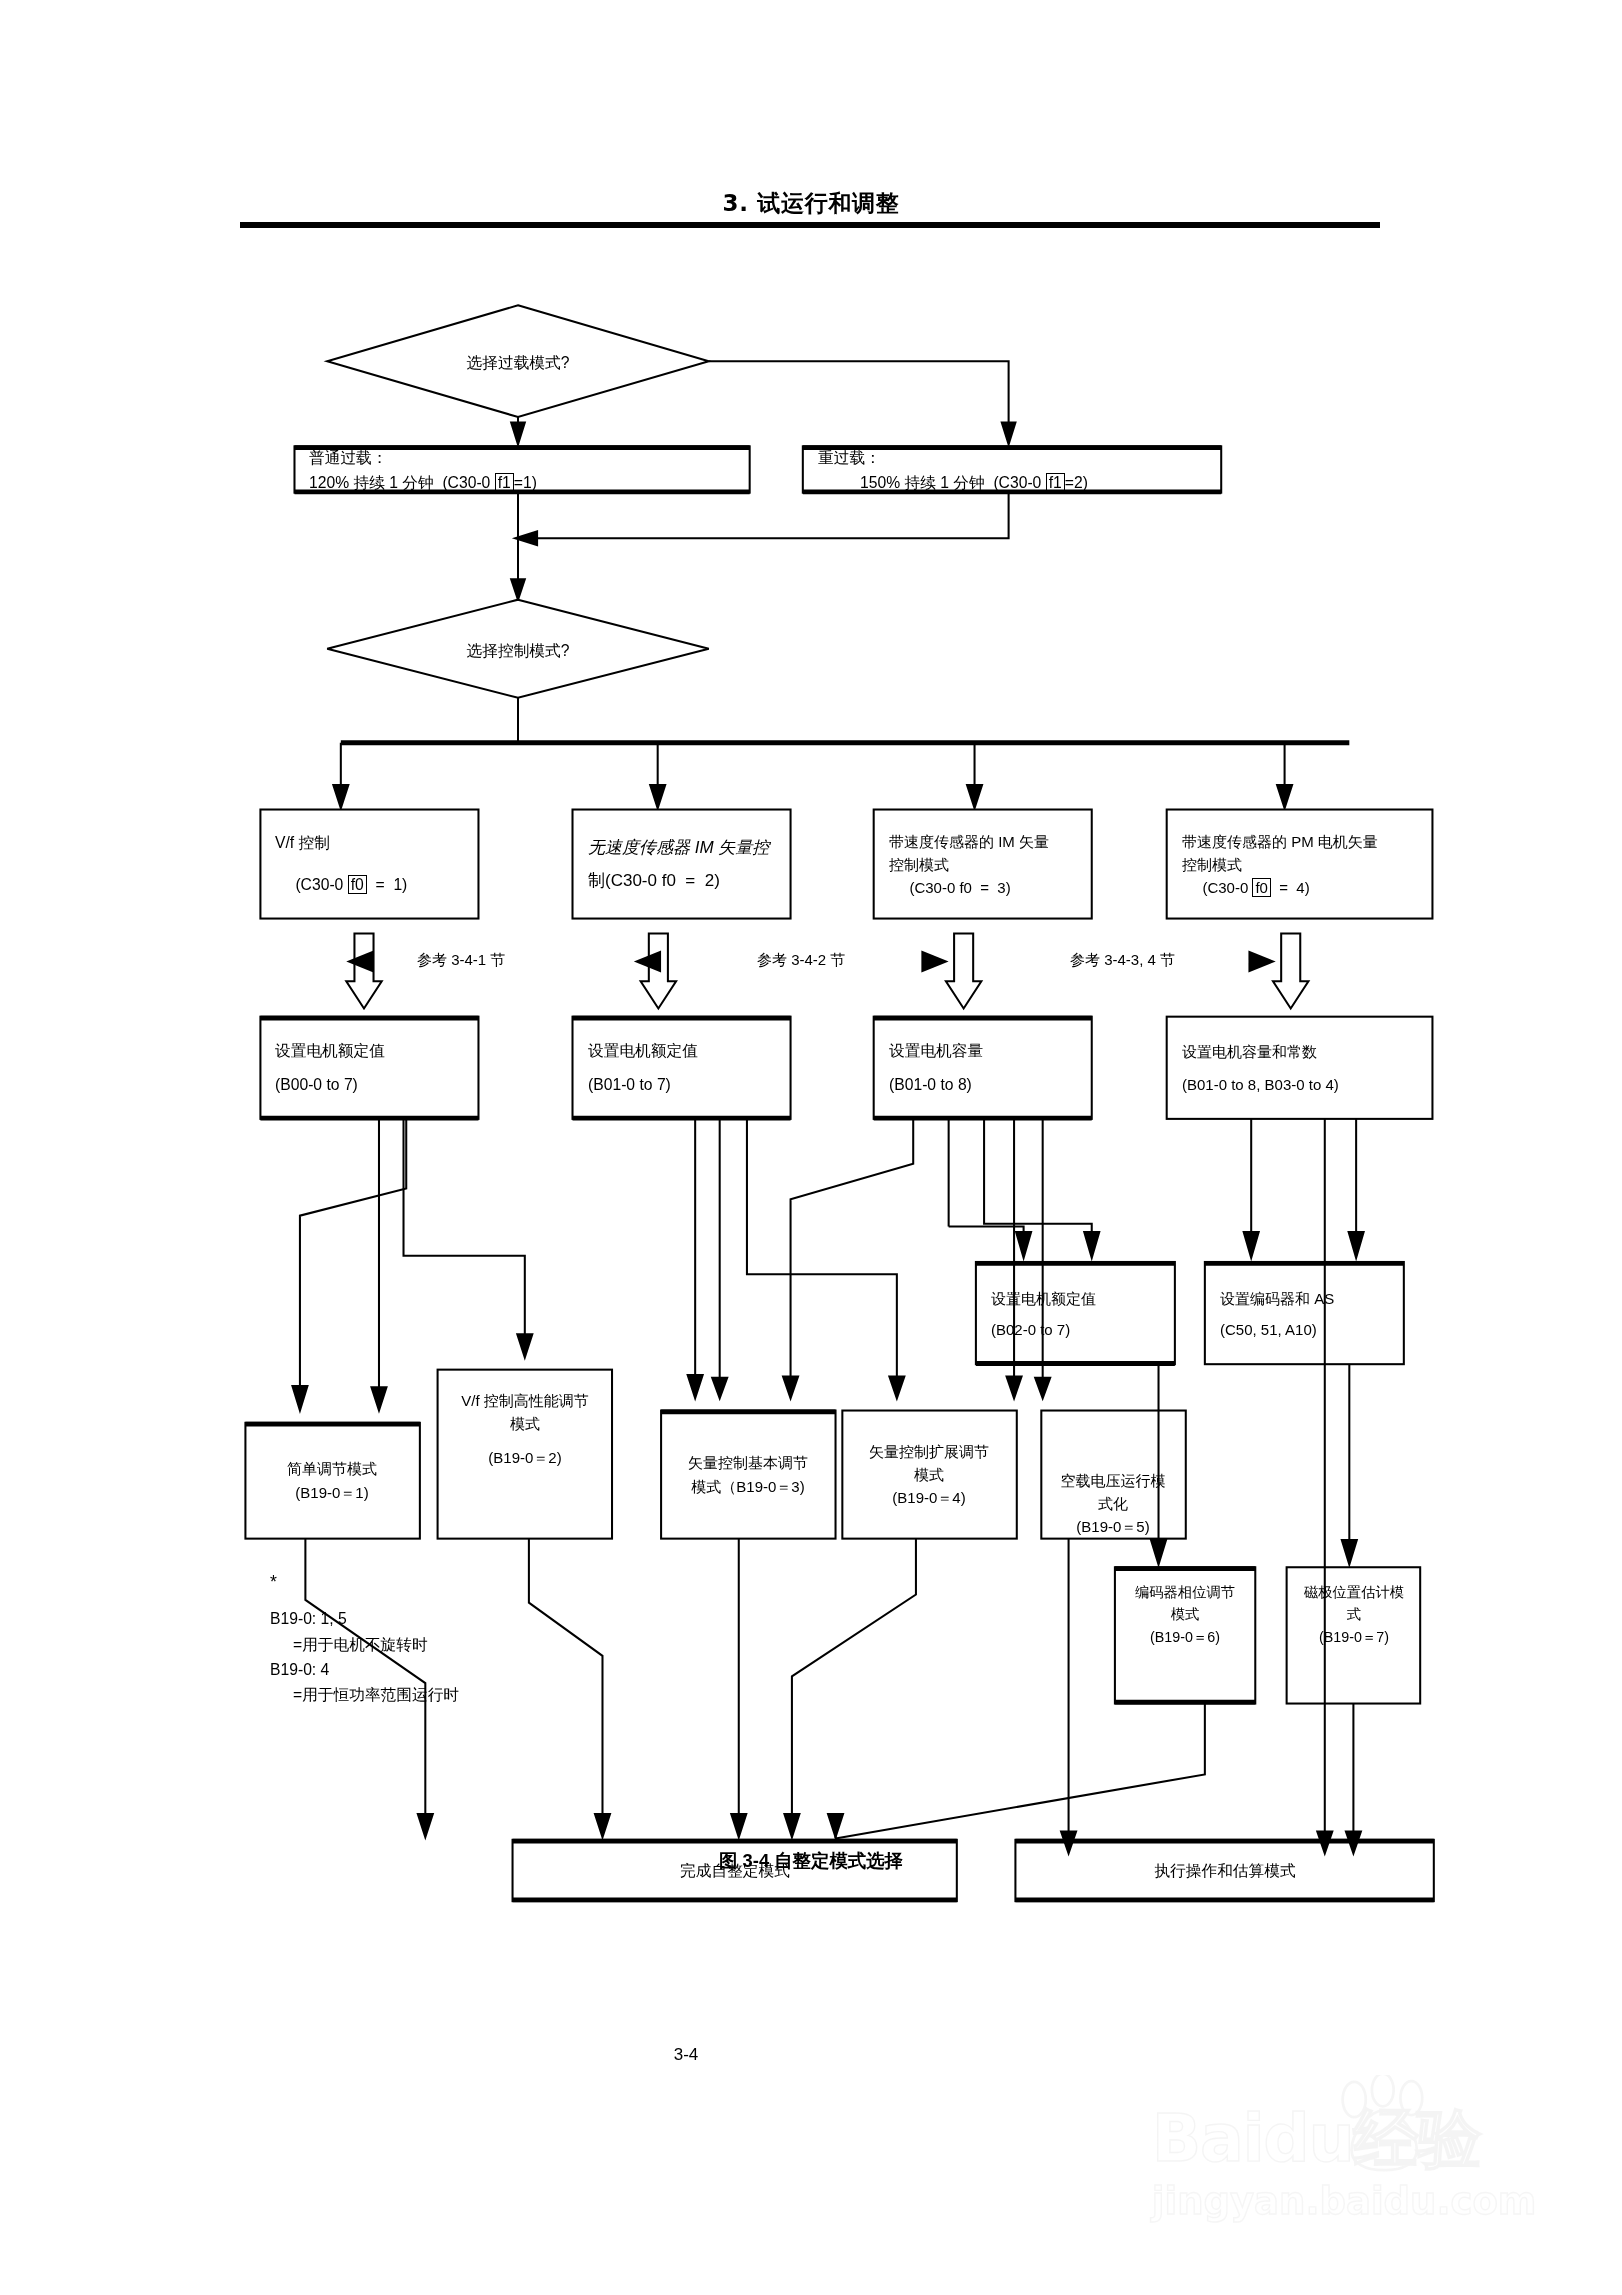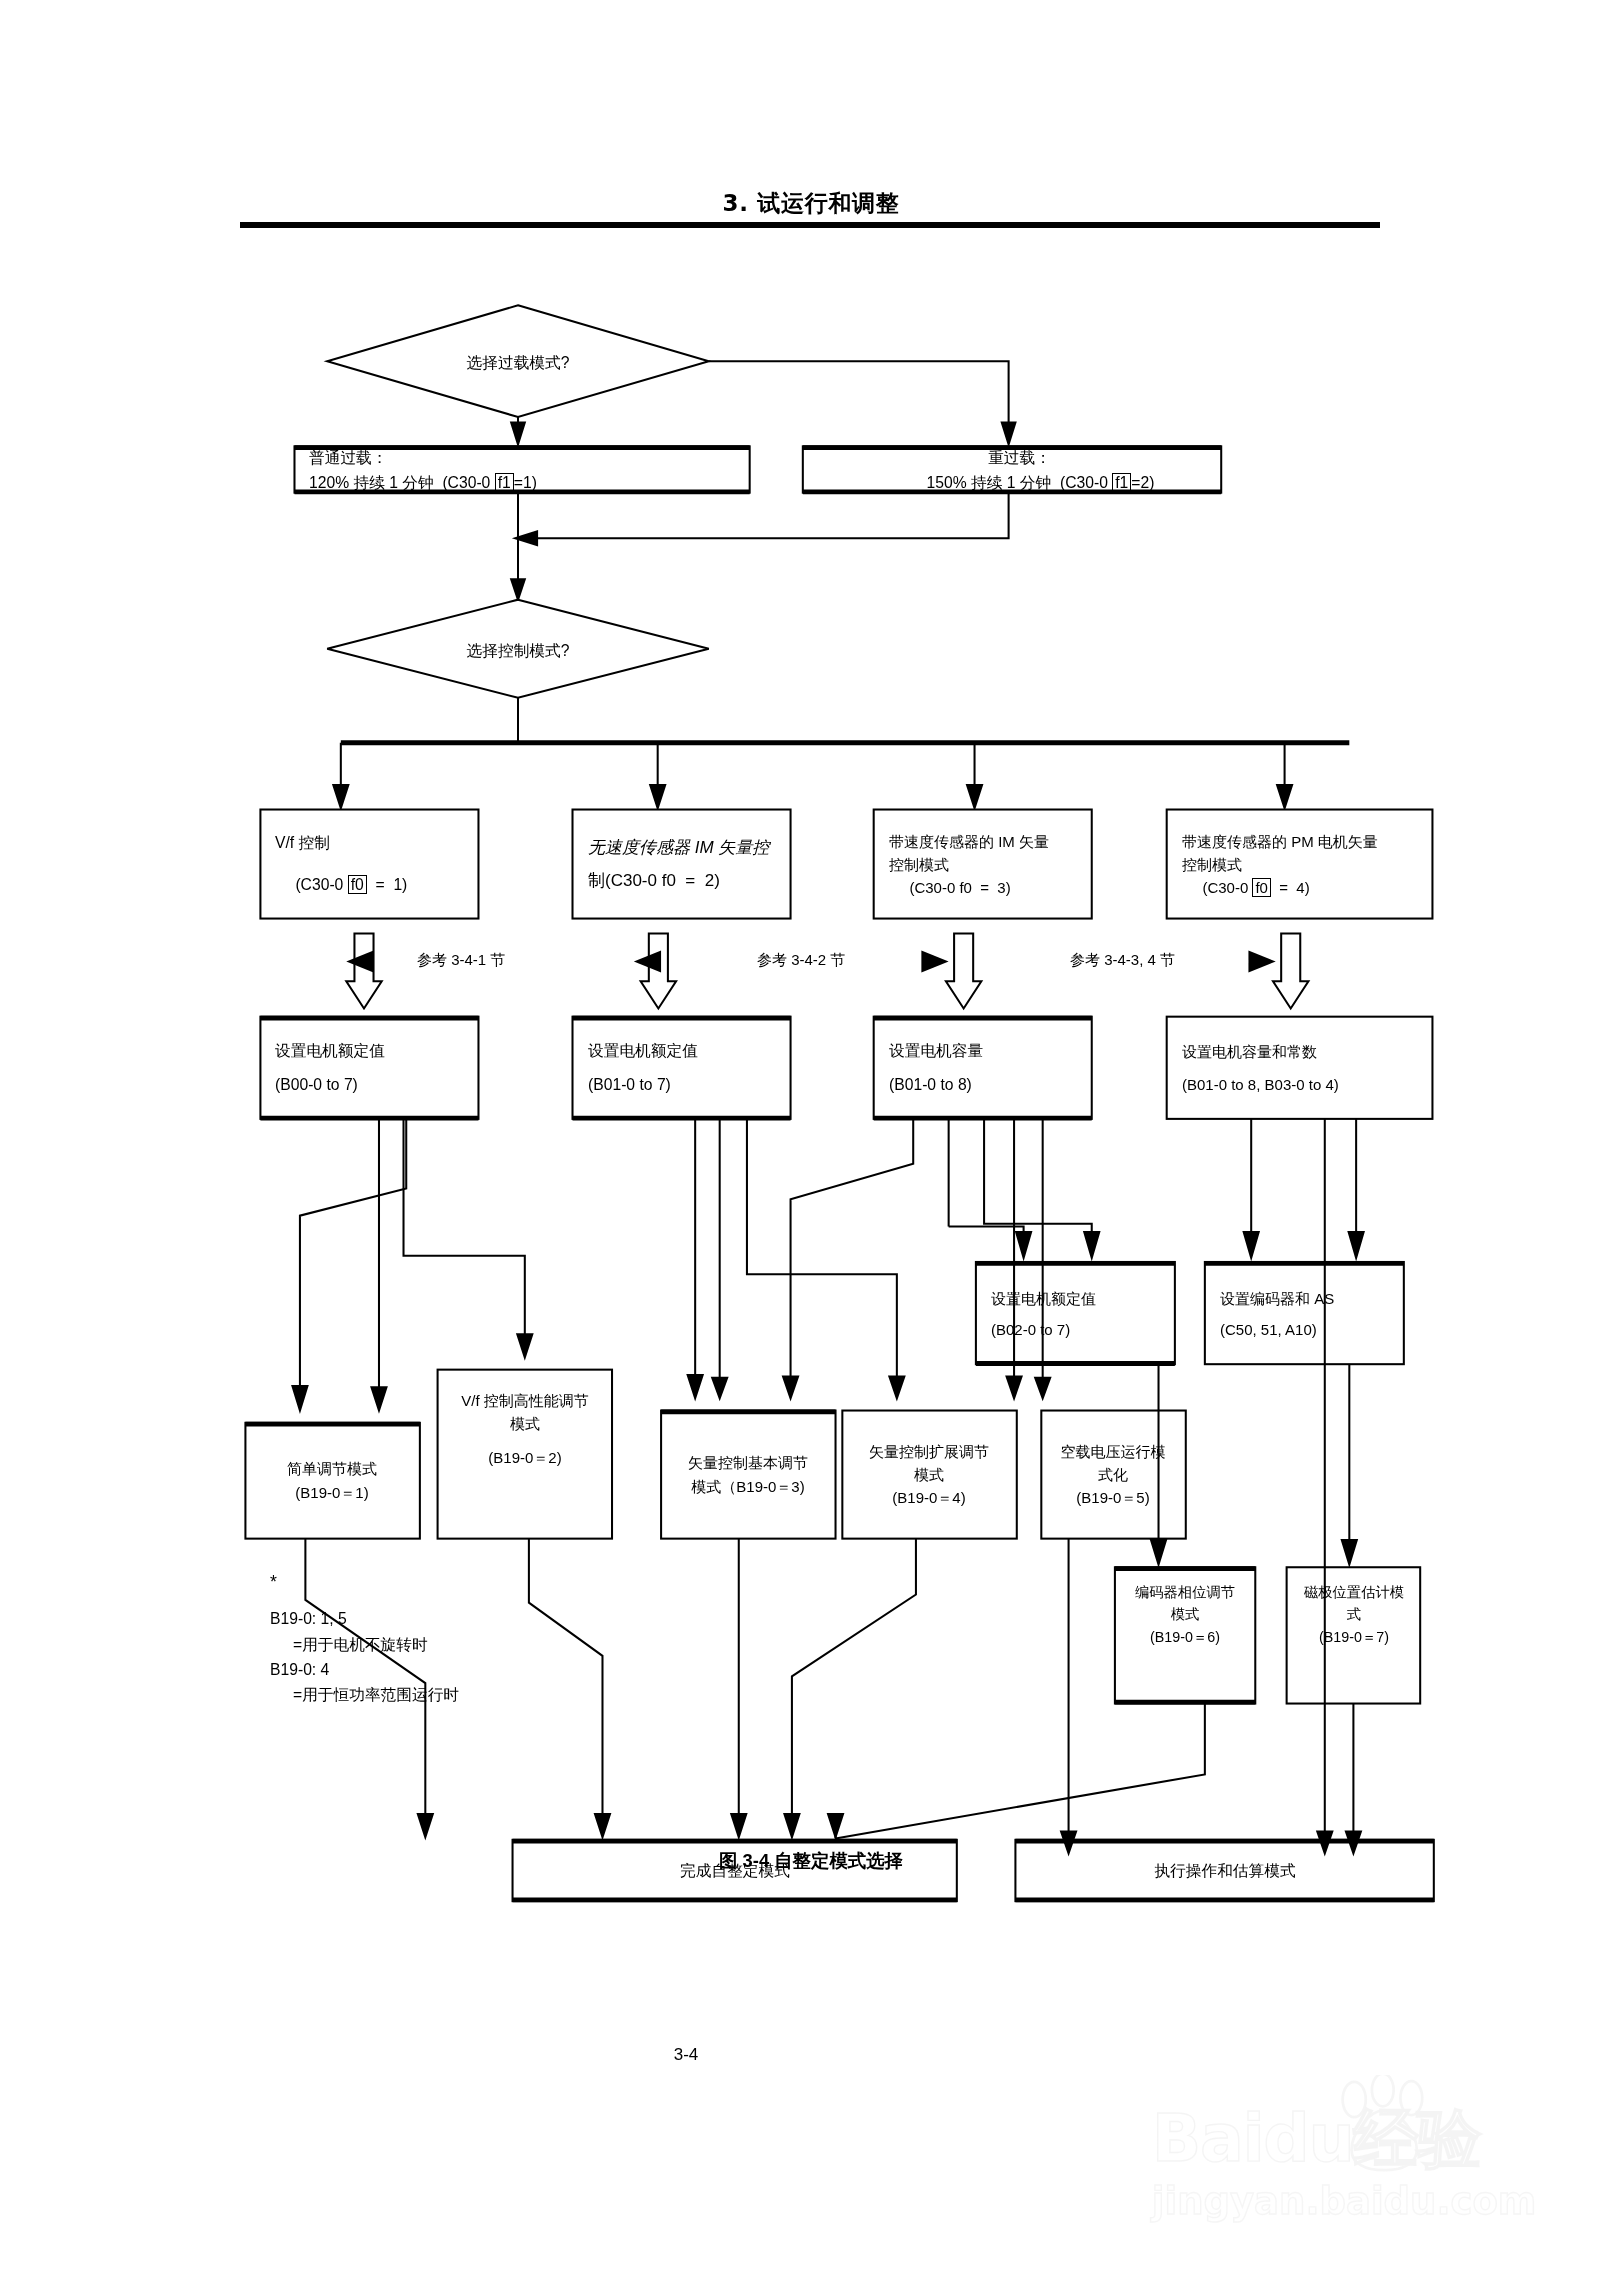--- a/index.html
+++ b/index.html
@@ -273,21 +273,21 @@
   </svg>
 
   <div class="diamond-label" style="left:416px;top:353px;width:204px;">选择过载模式?</div>
   <div class="diamond-label" style="left:416px;top:641px;width:204px;">选择控制模式?</div>
 
   <div class="node pad-l" style="left:294px;top:448px;width:455px;height:45px;">
     <span class="ln">普通过载：</span>
     <span class="ln"><span>120% 持续 1 分钟  (C30-0 </span><span style="border:1.4px solid #000;padding:0 2px;">f1</span><span>=1)</span></span>
   </div>
 
-  <div class="node pad-l" style="left:803px;top:448px;width:418px;height:45px;text-align:center;">
+  <div class="node pad-l" style="left:803px;top:448px;width:418px;height:45px;">
     <span class="ln">重过载：</span>
     <span class="ln" style="padding-left:42px;"><span>150% 持续 1 分钟  (C30-0 </span><span style="border:1.4px solid #000;padding:0 2px;">f1</span><span>=2)</span></span>
   </div>
 
   <div class="node pad-l" style="left:260px;top:810px;width:218px;height:109px;">
     <span class="ln">V/f 控制</span>
     <span class="ln" style="padding-left:20.4px;margin-top:17.7px;"><span>(C30-0 </span><span style="border:1.4px solid #000;padding:0 2px;">f0</span><span>  =  1)</span></span>
   </div>
 
   <div class="node pad-l" style="left:573px;top:810px;width:225px;height:109px;">
@@ -348,21 +348,21 @@
   </div>
   <div class="node ctr" style="left:661px;top:1412px;width:174px;height:125px;">
     <span class="ln" style="font-size:15px;">矢量控制基本调节</span>
     <span class="ln" style="font-size:15px;">模式（B19-0＝3)</span>
   </div>
   <div class="node ctr" style="left:842px;top:1412px;width:174px;height:125px;">
     <span class="ln" style="font-size:15px;">矢量控制扩展调节</span>
     <span class="ln" style="font-size:15px;">模式</span>
     <span class="ln" style="font-size:15px;">(B19-0＝4)</span>
   </div>
-  <div class="node ctr" style="left:1041px;top:1412px;width:144px;height:125px;border-radius:29px;">
+  <div class="node ctr" style="left:1041px;top:1441px;width:144px;height:125px;border-radius:29px;">
     <span class="ln" style="font-size:15px;">空载电压运行模</span>
     <span class="ln" style="font-size:15px;">式化</span>
     <span class="ln" style="font-size:15px;">(B19-0＝5)</span>
   </div>
 
   <div class="node ctr" style="left:1115px;top:1569px;width:140px;height:134px;justify-content:flex-start;padding-top:12.3px;">
     <span class="ln" style="font-size:14.3px;">编码器相位调节</span>
     <span class="ln" style="font-size:14.3px;">模式</span>
     <span class="ln" style="font-size:14.3px;">(B19-0＝6)</span>
   </div>

